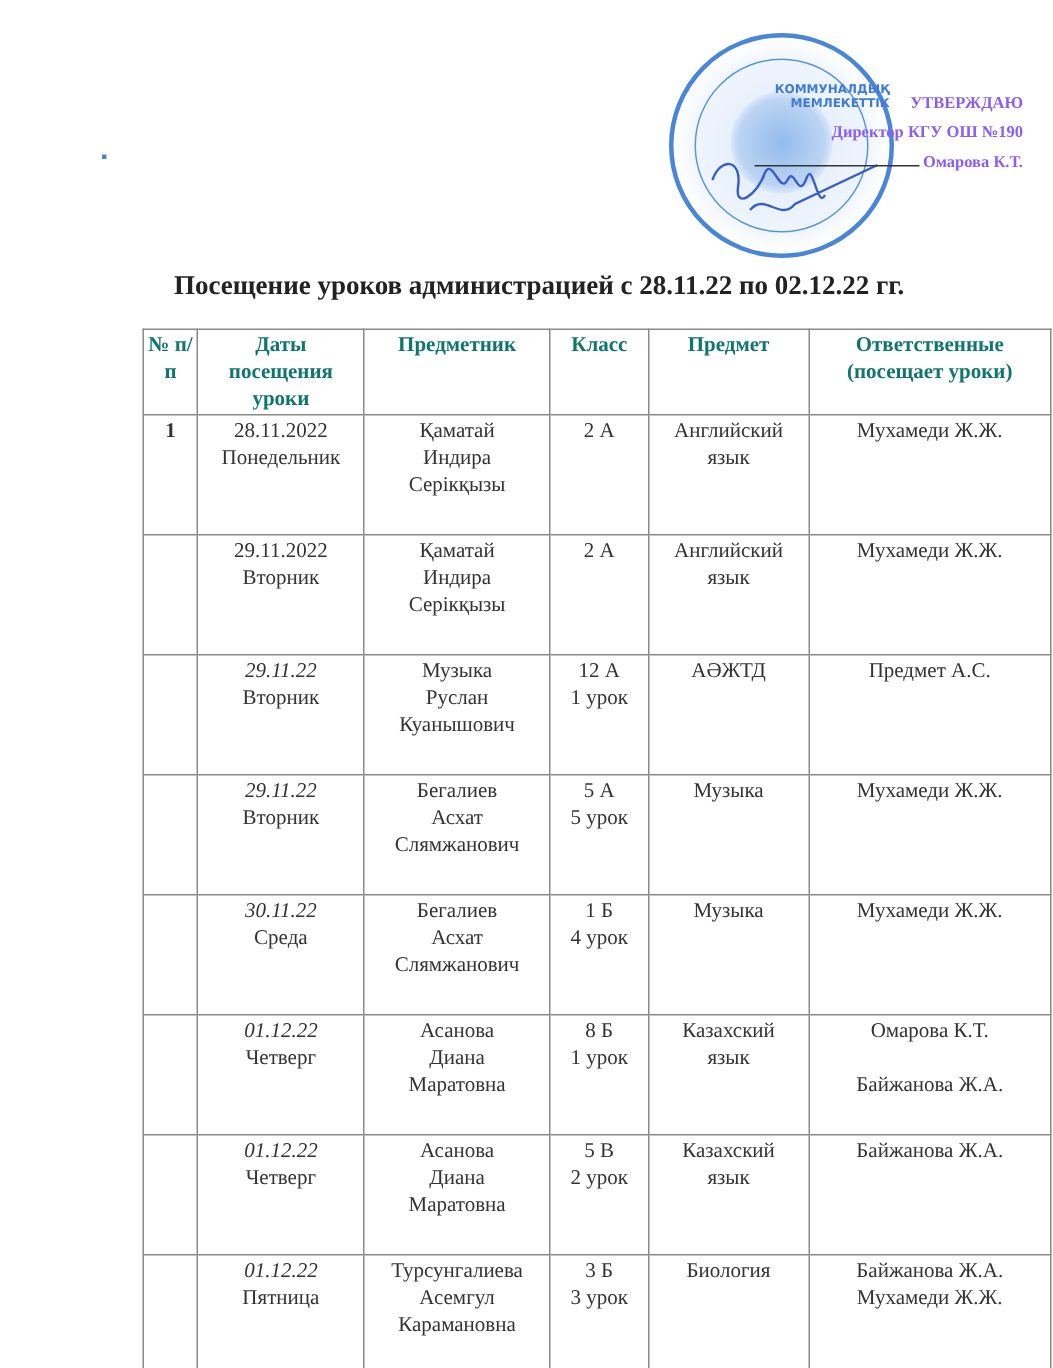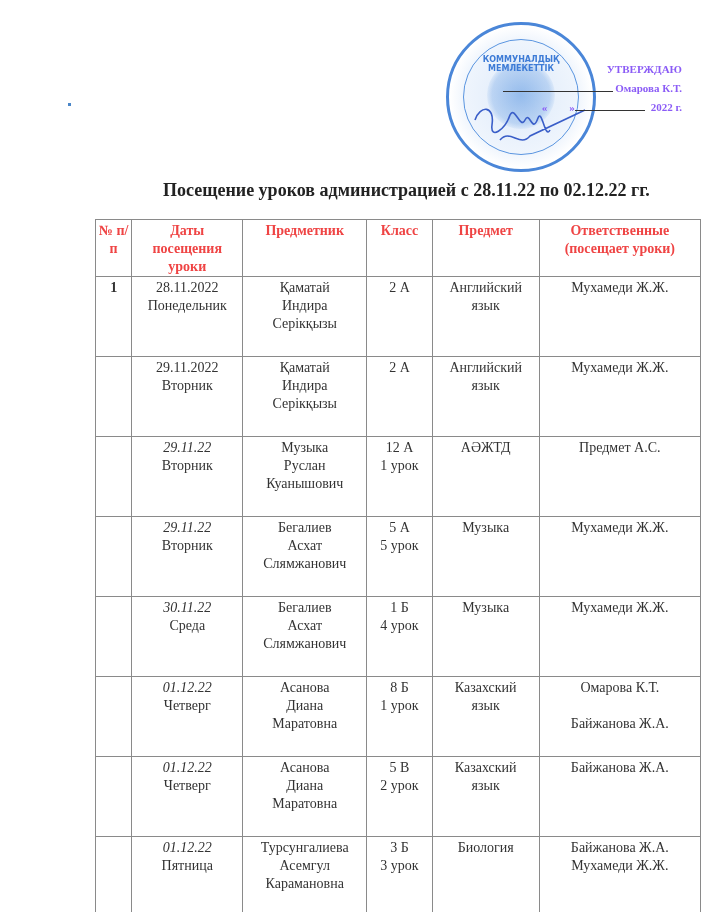--- a/index.html
+++ b/index.html
@@ -14,51 +14,51 @@
   }
   .stamp-inner {
     position: absolute; left: 14px; top: 14px; right: 14px; bottom: 14px;
     border-radius: 50%; border: 1.5px solid #5a95e0;
   }
   .stamp-emblem {
     position: absolute; left: 38px; top: 36px; width: 68px; height: 68px; border-radius: 50%;
     background: radial-gradient(circle, rgba(90,150,225,0.55) 0%, rgba(90,150,225,0.3) 60%, rgba(90,150,225,0) 75%);
   }
   .stamp-text2 {
-    position: absolute; left: 0; right: 0; top: 30px; text-align: center;
+    position: absolute; left: 0; right: 0; top: 30px; text-align: right;
     font-family: "DejaVu Sans", sans-serif; font-size: 8px; font-weight: bold; color: #3d7bd6;
   }
   .signature {
     position: absolute; left: 470px; top: 100px; width: 120px; height: 50px;
   }
   .approve {
     position: absolute; right: 20px; top: 60px; text-align: right;
     font-size: 11px; font-weight: bold; line-height: 19px; color: #8b5cf6;
   }
   .approve .line { display: block; }
   .approve .sig-line {
     display: inline-block; width: 110px; border-bottom: 1px solid #333; margin-right: 2px; height: 12px;
   }
   .approve .date-line {
     display: inline-block; width: 70px; border-bottom: 1px solid #333; margin-right: 6px; height: 12px;
   }
   .dot { position: absolute; left: 68px; top: 103px; width: 3px; height: 3px; background: #4a86c8; }
   .title {
     position: absolute; left: 116px; top: 180px;
-    font-size: 18px; font-weight: bold; color: #222; white-space: nowrap; margin-left: 47px;
+    font-size: 18px; font-weight: bold; color: #222; white-space: nowrap;
   }
   table.visits {
     position: absolute; left: 95px; top: 219px; width: 606px; border-collapse: collapse;
     table-layout: fixed; font-size: 14px; color: #333;
   }
   table.visits th, table.visits td {
     border: 1px solid #8a8a8a; vertical-align: top; text-align: center; padding: 2px 2px 0 2px;
     line-height: 18px;
   }
-  table.visits th { font-weight: bold; color: #ef4444; height: 50px; font-family: Liberation Serif, serif; }
+  table.visits th { font-weight: bold; color: #0f766e; height: 50px; font-family: Liberation Serif, serif; }
   table.visits td { height: 77px; }
   .col-num { width: 36px; }
   .col-date { width: 110px; }
   .col-teacher { width: 123px; }
   .col-class { width: 65px; }
   .col-subject { width: 106px; }
   .col-resp { width: 160px; }
   .weekday { display: block; }
   .date { display: block; }
   .date.it { font-style: italic; }
@@ -76,22 +76,22 @@
   <div class="stamp-emblem"></div>
   <div class="stamp-text2">КОММУНАЛДЫҚ МЕМЛЕКЕТТІК</div>
 </div>
 
 <svg class="signature" viewBox="0 0 120 50">
   <path d="M5 20 C 10 5, 25 5, 22 25 C 20 40, 35 30, 40 15 C 45 5, 50 30, 55 20 C 60 10, 62 35, 68 18 C 72 8, 75 40, 80 30 M30 40 C 40 28, 50 48, 60 36 L 115 10" fill="none" stroke="#3a5ec8" stroke-width="1.6"></path>
 </svg>
 
 <div class="approve">
   <span class="line">УТВЕРЖДАЮ</span>
+  <span class="line">Директор КГУ ОШ №190</span>
   <span class="line"><span class="sig-line"></span><span>Омарова К.Т.</span></span>
-  <span class="line"><span>«</span><span style="display:inline-block;width:22px;"></span><span>»</span><span class="date-line"></span><span>2022 г.</span></span>
 </div>
 
 <div class="title">Посещение уроков администрацией с 28.11.22 по 02.12.22 гг.</div>
 
 <table class="visits">
   <colgroup>
     <col class="col-num">
       <col class="col-date">
       <col class="col-teacher">
       <col class="col-class">

